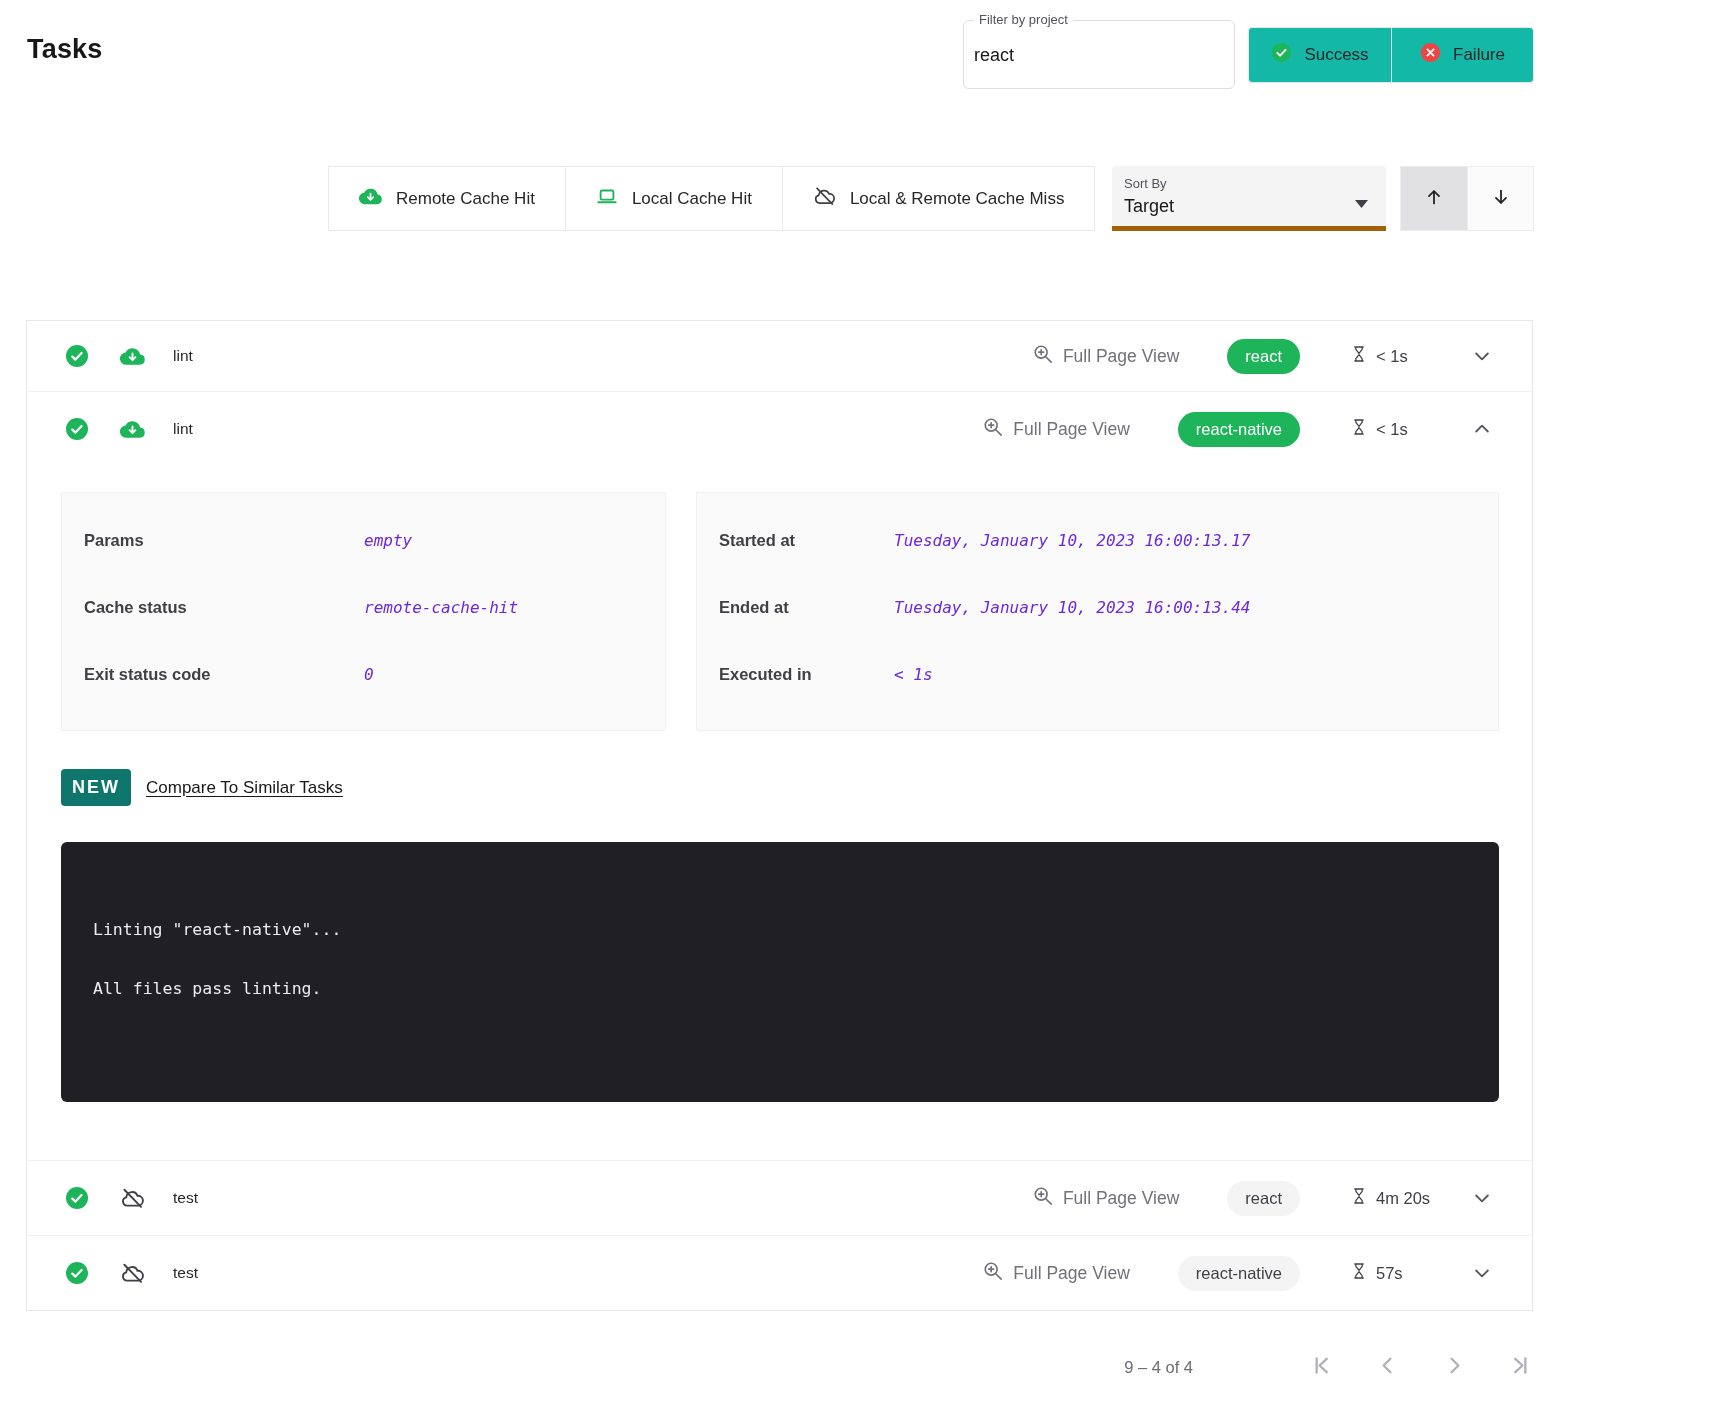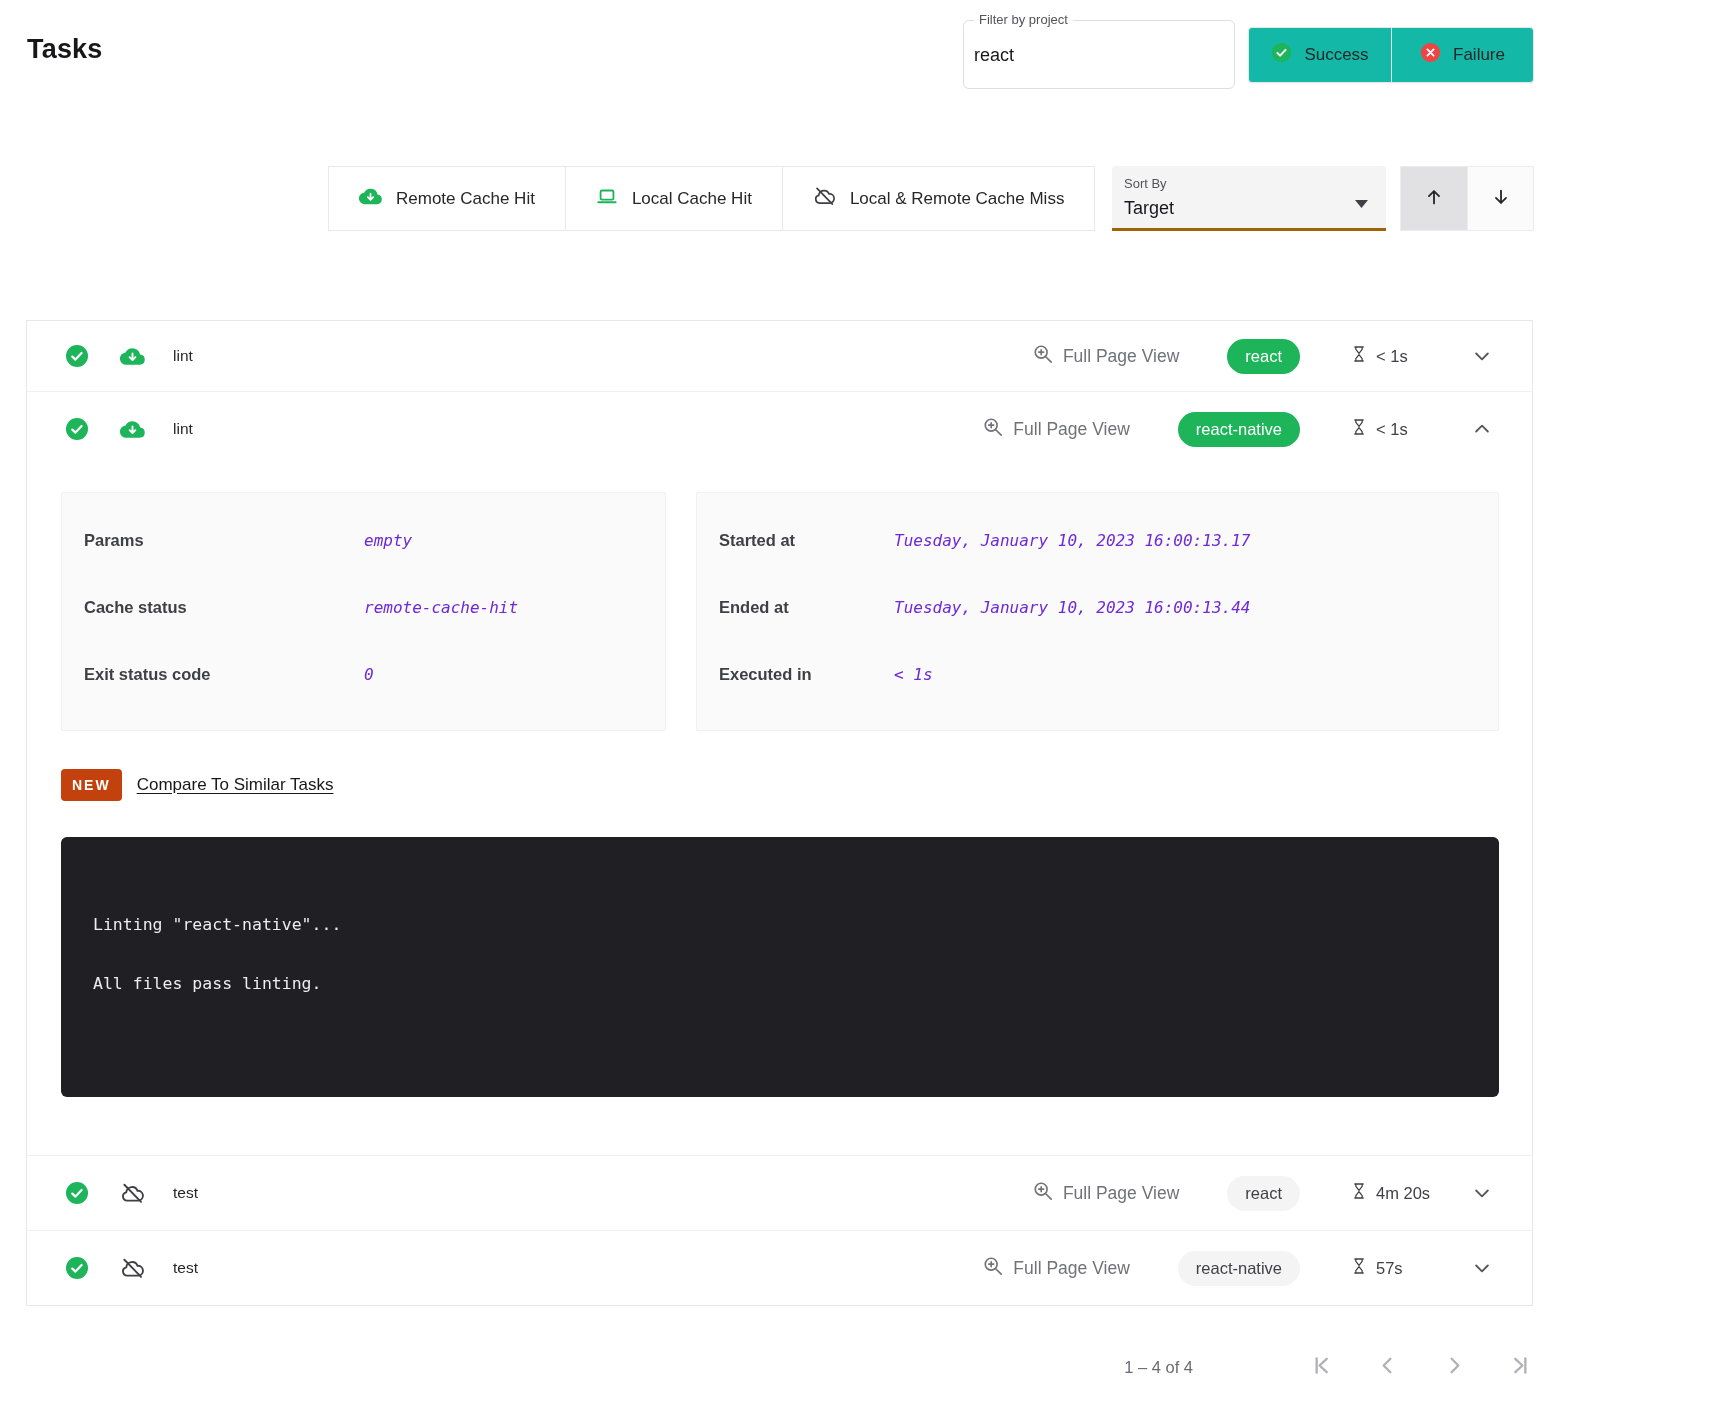--- a/index.html
+++ b/index.html
@@ -23,21 +23,21 @@
   .status-btn + .status-btn { border-left:1px solid #e7e7ea; }
 
   
   .cache-group { position:absolute; left:328px; top:166px; height:65px; display:flex;
     border:1px solid #e9e9eb; background:#fff; }
   .cache-btn { display:flex; align-items:center; gap:14px; padding:0 30px; background:none; border:none;
     font-size:17px; color:#27272a; cursor:pointer; font-family:inherit; white-space:nowrap; }
   .cache-btn + .cache-btn { border-left:1px solid #e9e9eb; }
 
   .sort-select { position:absolute; left:1112px; top:166px; width:274px; height:65px;
-    background:#f4f4f5; border-bottom:3px solid #a16207; border-radius:4px 4px 0 0; cursor:pointer; }
+    background:#f4f4f5; border-bottom:5px solid #a16207; border-radius:4px 4px 0 0; cursor:pointer; }
   .sort-select .sort-label { position:absolute; left:12px; top:10px; font-size:13px; color:#52525b; }
   .sort-select .sort-value { position:absolute; left:12px; bottom:9px; font-size:18px; color:#18181b; }
   .sort-select .dd-arrow { position:absolute; right:18px; top:28px; }
 
   .dir-group { position:absolute; left:1400px; top:166px; height:65px; display:flex; border:1px solid #ececee; }
   .dir-btn { width:66px; border:none; display:flex; align-items:center; justify-content:center;
     cursor:pointer; background:#fbfbfc; }
   .dir-btn.active { background:#e1e1e4; }
   .dir-btn + .dir-btn { border-left:1px solid #ececee; }
 
@@ -66,21 +66,21 @@
   .panel.left { width:605px; }
   .panel.right { flex:1; }
   .panel-row { display:flex; align-items:baseline; }
   .panel-row + .panel-row { margin-top:48px; }
   .panel-row .d-label { font-weight:700; font-size:16.5px; color:#3f3f46; }
   .panel.left .d-label { width:280px; }
   .panel.right .d-label { width:175px; }
   .panel-row .d-value { font-family:"DejaVu Sans Mono", monospace; font-size:16px; color:#6d28d9;font-style:italic; }
 
   .compare-row { display:flex; align-items:center; gap:15px; margin:38px 0 0 34px; }
-  .new-badge { background:#c2410c; color:#fff; font-size:14px; font-weight:600; letter-spacing:2px;
+  .new-badge { background:#0f766e; color:#fff; font-size:18px; font-weight:600; letter-spacing:2px;
     padding:8px 11px; border-radius:4px; }
   .compare-link { color:#18181b; font-size:17px; text-decoration:underline; text-underline-offset:3px; }
 
   .terminal { margin:36px 33px 58px 34px; background:#202024; border-radius:6px;
     padding:78px 30px 104px 32px; }
   .terminal .line { font-family:"DejaVu Sans Mono", monospace; font-size:16.5px; color:#ededf0; }
   .terminal .line + .line { margin-top:40px; }
 
   
   .pagination { position:absolute; left:26px; top:1338px; width:1507px; height:58px;
@@ -391,21 +391,21 @@
           <svg width="20" height="20" viewBox="0 0 24 24" fill="none" stroke="#55555c" stroke-width="2.2" stroke-linecap="round" stroke-linejoin="round">
               <path d="M5 9l7 7 7-7"></path>
             </svg>
         </button>
       </div>
     </div>
   </section>
 </main>
 
 <footer class="pagination">
-  <span class="page-range">1 – 4 of 4</span>
+  <span class="page-range">9 – 4 of 4</span>
   <button class="page-btn">
     <span>
       <svg width="23" height="23" viewBox="0 0 24 24" fill="none" stroke-width="2.4" stroke-linecap="round" stroke-linejoin="round" stroke="#b0b0b6">
           <path d="M8 4.5v15"></path>
           <path d="M18.5 5l-7.5 7 7.5 7"></path>
         </svg>
     </span>
   </button>
   <button class="page-btn">
     <span>

